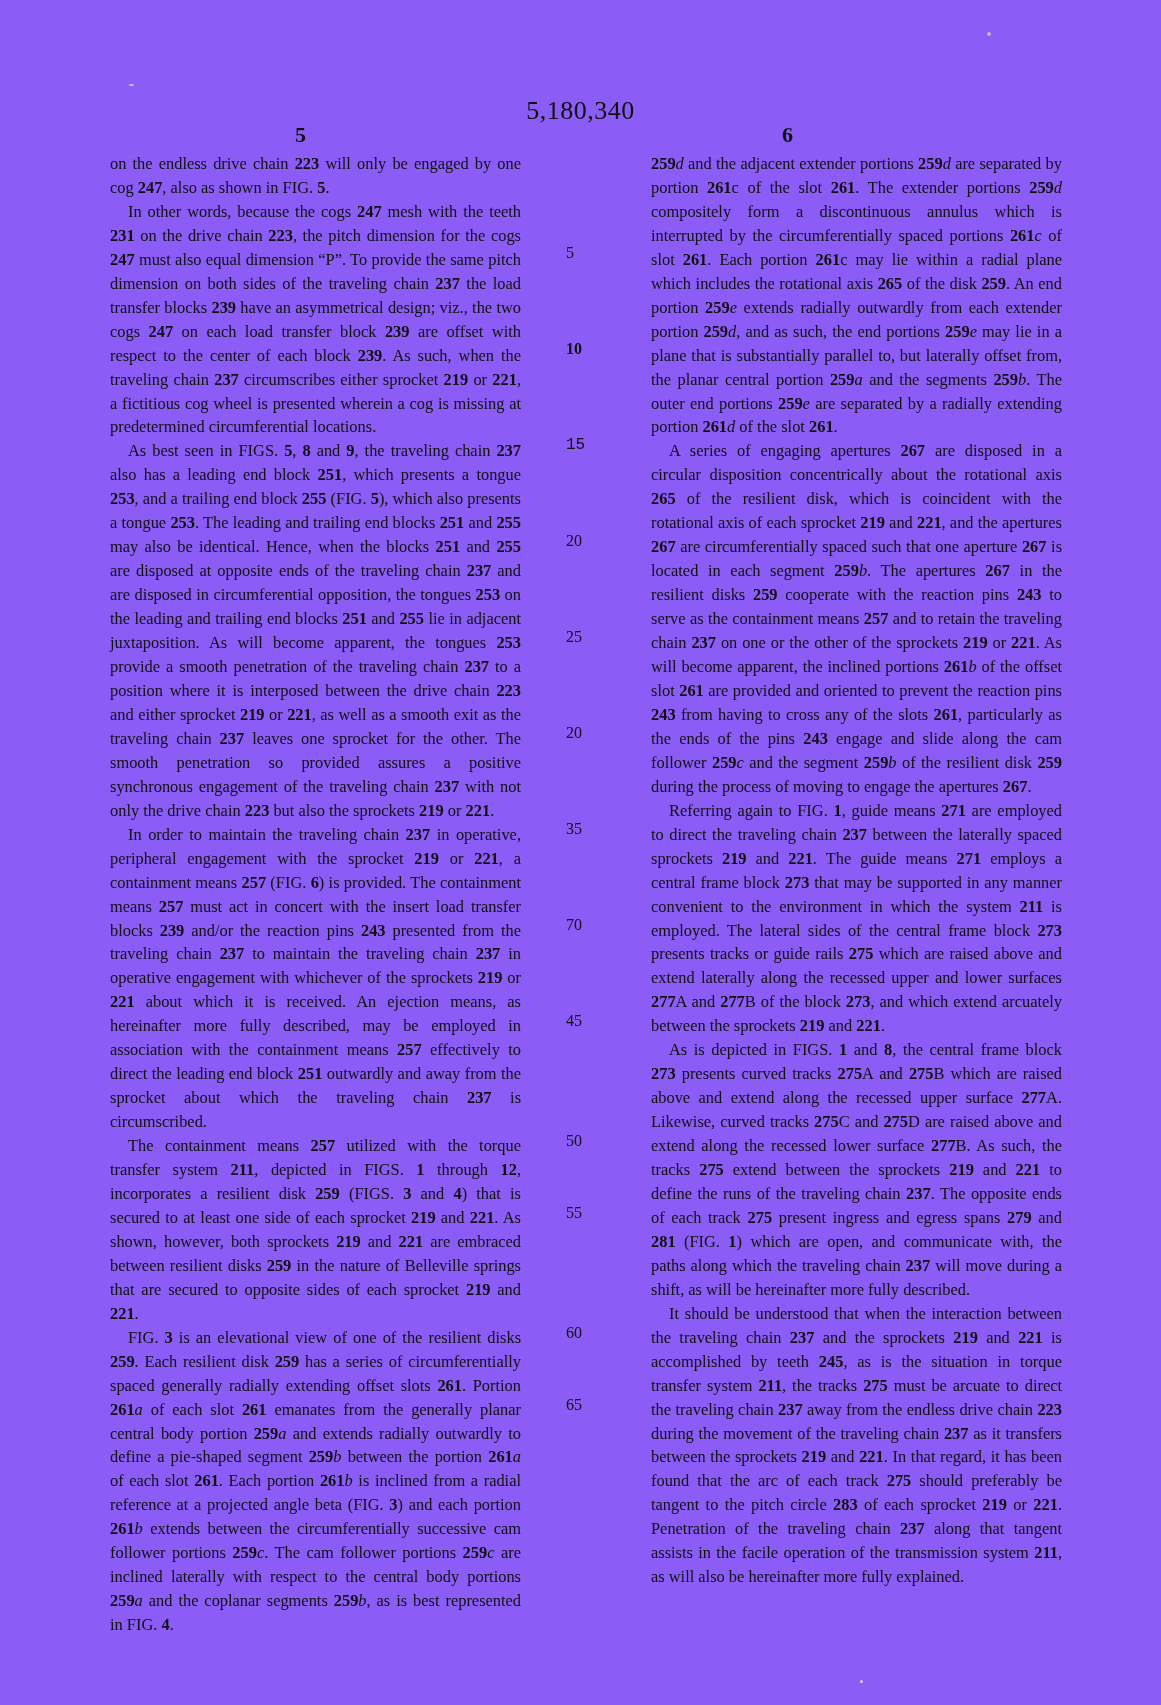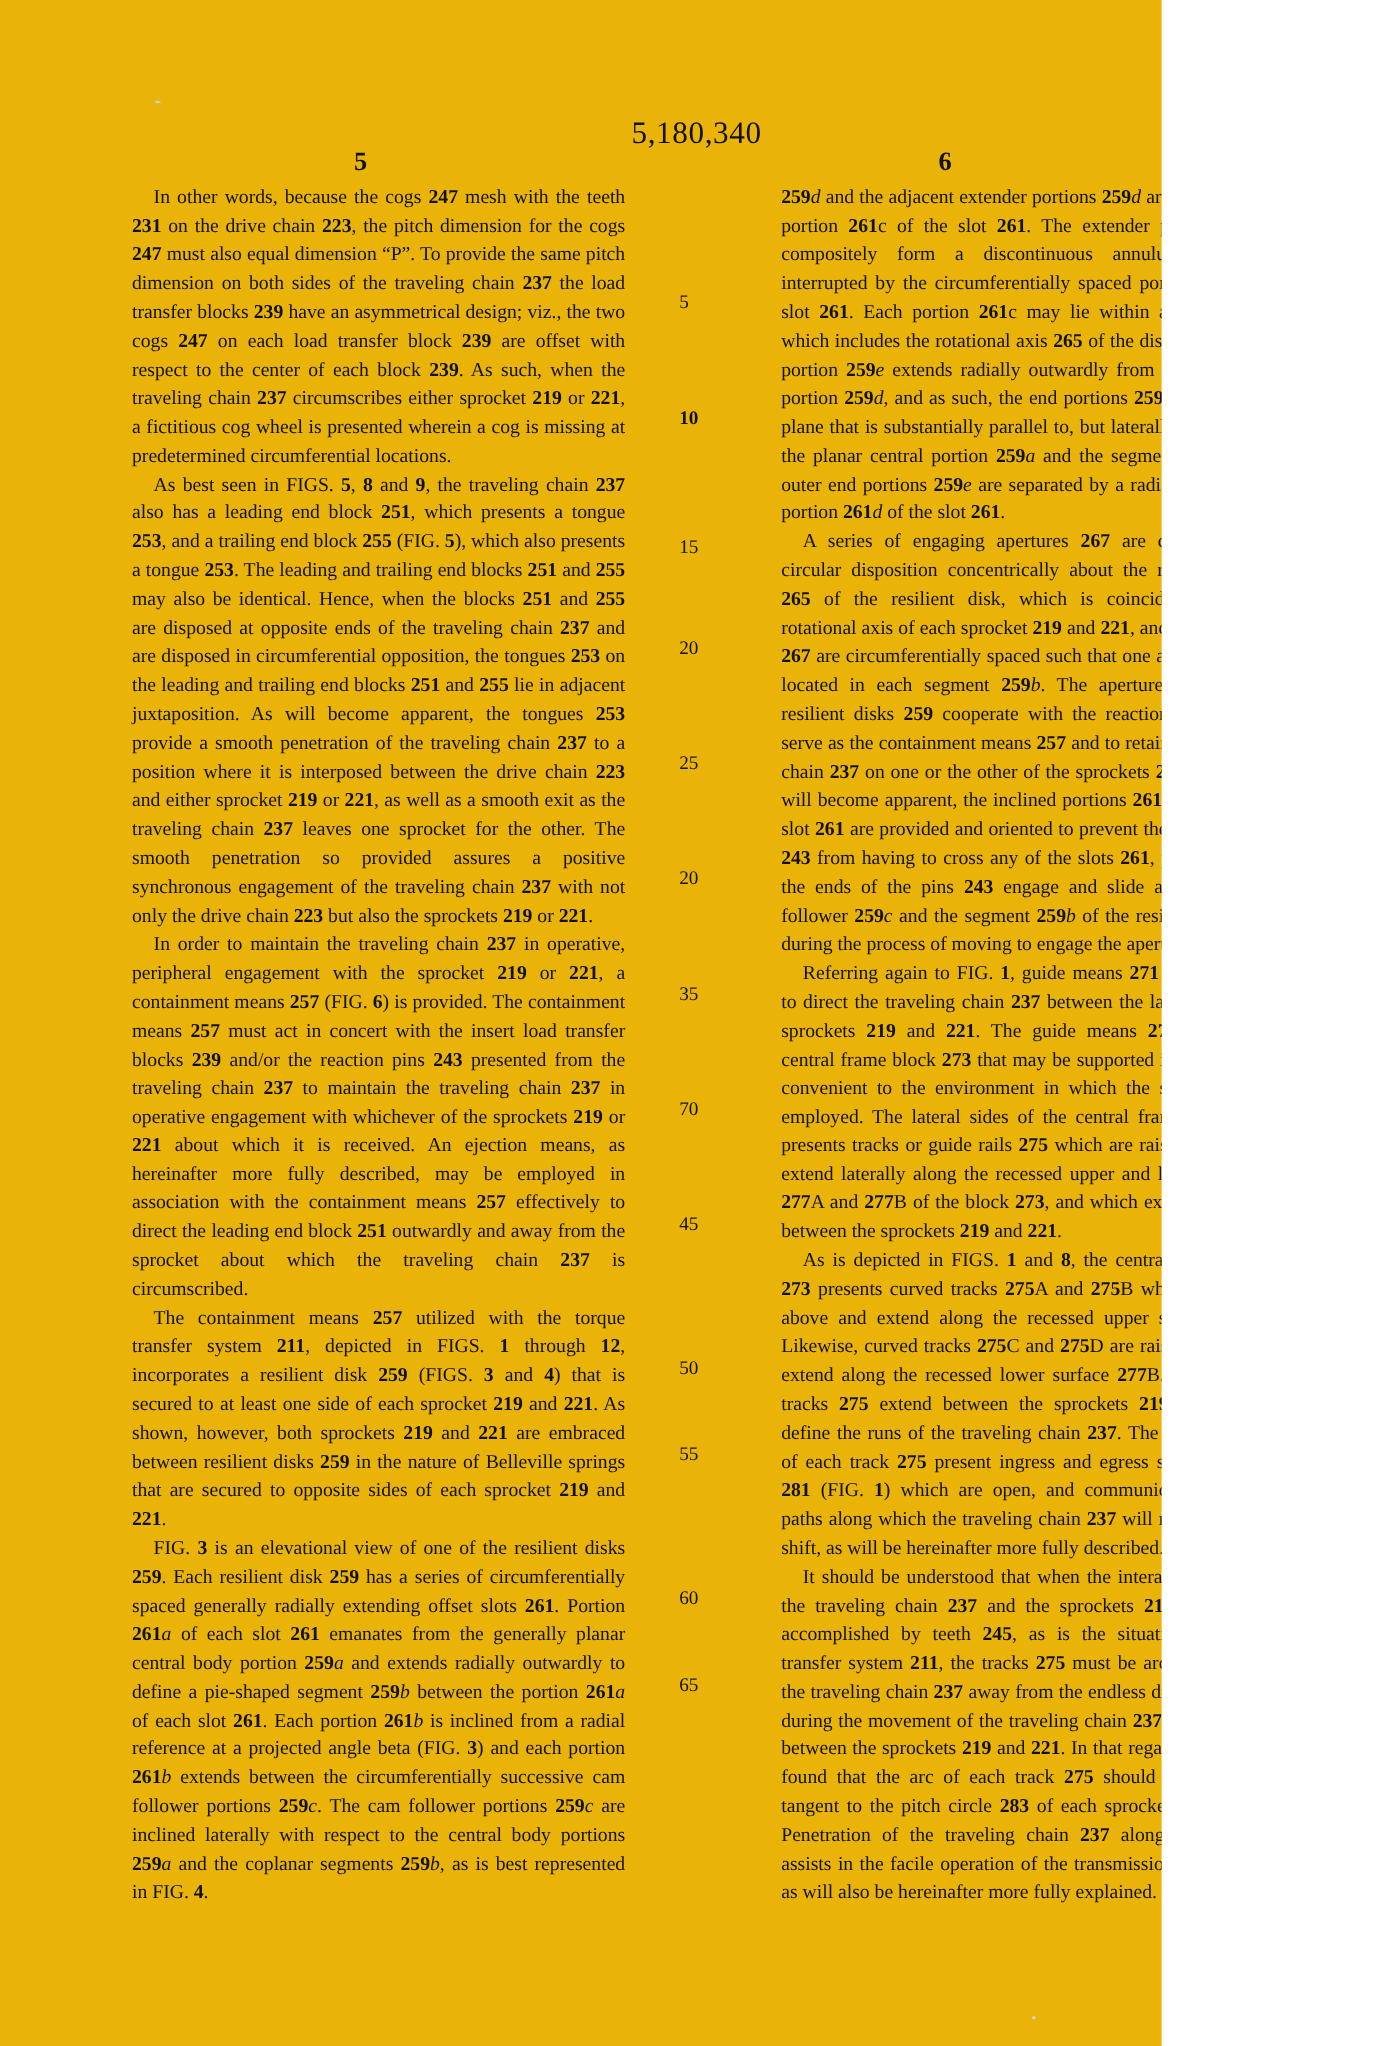--- a/index.html
+++ b/index.html
@@ -2,23 +2,23 @@
 <html><head>
 <meta charset="utf-8">
 <style>
   html, body {
     margin: 0;
     padding: 0;
     background: #ffffff;
   }
   .page {
     position: relative;
-    width: 968px;
+    width: 1161px;
     height: 1705px;
-    background: #eab308;
+    background: #8b5cf6;
     font-family: "Liberation Serif", "DejaVu Serif", serif;
     color: #1a1a1a;
     overflow: hidden;
   }
   
   .speck {
     position: absolute;
     background: #b9b9b9;
     border-radius: 50%;
   }
@@ -110,39 +110,40 @@
     <span class="patent-number">5,180,340</span>
   </div>
 
   <div class="col-numbers">
     <span class="col-num left">5</span>
     <span class="col-num right">6</span>
   </div>
 
   <div class="columns">
     <div class="col" id="left-col">
+        <p class="noindent">on the endless drive chain <b>223</b> will only be engaged by one cog <b>247</b>, also as shown in FIG. <b>5</b>.</p>
         <p class="">In other words, because the cogs <b>247</b> mesh with the teeth <b>231</b> on the drive chain <b>223</b>, the pitch dimension for the cogs <b>247</b> must also equal dimension “P”. To provide the same pitch dimension on both sides of the traveling chain <b>237</b> the load transfer blocks <b>239</b> have an asymmetrical design; viz., the two cogs <b>247</b> on each load transfer block <b>239</b> are offset with respect to the center of each block <b>239</b>. As such, when the traveling chain <b>237</b> circumscribes either sprocket <b>219</b> or <b>221</b>, a fictitious cog wheel is presented wherein a cog is missing at predetermined circumferential locations.</p>
         <p class="">As best seen in FIGS. <b>5</b>, <b>8</b> and <b>9</b>, the traveling chain <b>237</b> also has a leading end block <b>251</b>, which presents a tongue <b>253</b>, and a trailing end block <b>255</b> (FIG. <b>5</b>), which also presents a tongue <b>253</b>. The leading and trailing end blocks <b>251</b> and <b>255</b> may also be identical. Hence, when the blocks <b>251</b> and <b>255</b> are disposed at opposite ends of the traveling chain <b>237</b> and are disposed in circumferential opposition, the tongues <b>253</b> on the leading and trailing end blocks <b>251</b> and <b>255</b> lie in adjacent juxtaposition. As will become apparent, the tongues <b>253</b> provide a smooth penetration of the traveling chain <b>237</b> to a position where it is interposed between the drive chain <b>223</b> and either sprocket <b>219</b> or <b>221</b>, as well as a smooth exit as the traveling chain <b>237</b> leaves one sprocket for the other. The smooth penetration so provided assures a positive synchronous engagement of the traveling chain <b>237</b> with not only the drive chain <b>223</b> but also the sprockets <b>219</b> or <b>221</b>.</p>
         <p class="">In order to maintain the traveling chain <b>237</b> in operative, peripheral engagement with the sprocket <b>219</b> or <b>221</b>, a containment means <b>257</b> (FIG. <b>6</b>) is provided. The containment means <b>257</b> must act in concert with the insert load transfer blocks <b>239</b> and/or the reaction pins <b>243</b> presented from the traveling chain <b>237</b> to maintain the traveling chain <b>237</b> in operative engagement with whichever of the sprockets <b>219</b> or <b>221</b> about which it is received. An ejection means, as hereinafter more fully described, may be employed in association with the containment means <b>257</b> effectively to direct the leading end block <b>251</b> outwardly and away from the sprocket about which the traveling chain <b>237</b> is circumscribed.</p>
         <p class="">The containment means <b>257</b> utilized with the torque transfer system <b>211</b>, depicted in FIGS. <b>1</b> through <b>12</b>, incorporates a resilient disk <b>259</b> (FIGS. <b>3</b> and <b>4</b>) that is secured to at least one side of each sprocket <b>219</b> and <b>221</b>. As shown, however, both sprockets <b>219</b> and <b>221</b> are embraced between resilient disks <b>259</b> in the nature of Belleville springs that are secured to opposite sides of each sprocket <b>219</b> and <b>221</b>.</p>
         <p class="">FIG. <b>3</b> is an elevational view of one of the resilient disks <b>259</b>. Each resilient disk <b>259</b> has a series of circumferentially spaced generally radially extending offset slots <b>261</b>. Portion <b>261</b><i>a</i> of each slot <b>261</b> emanates from the generally planar central body portion <b>259</b><i>a</i> and extends radially outwardly to define a pie-shaped segment <b>259</b><i>b</i> between the portion <b>261</b><i>a</i> of each slot <b>261</b>. Each portion <b>261</b><i>b</i> is inclined from a radial reference at a projected angle beta (FIG. <b>3</b>) and each portion <b>261</b><i>b</i> extends between the circumferentially successive cam follower portions <b>259</b><i>c</i>. The cam follower portions <b>259</b><i>c</i> are inclined laterally with respect to the central body portions <b>259</b><i>a</i> and the coplanar segments <b>259</b><i>b</i>, as is best represented in FIG. <b>4</b>.</p>
       </div>
     <div class="col" id="right-col">
         <p class="noindent"><b>259</b><i>d</i> and the adjacent extender portions <b>259</b><i>d</i> are separated by portion <b>261</b>c of the slot <b>261</b>. The extender portions <b>259</b><i>d</i> compositely form a discontinuous annulus which is interrupted by the circumferentially spaced portions <b>261</b><i>c</i> of slot <b>261</b>. Each portion <b>261</b>c may lie within a radial plane which includes the rotational axis <b>265</b> of the disk <b>259</b>. An end portion <b>259</b><i>e</i> extends radially outwardly from each extender portion <b>259</b><i>d</i>, and as such, the end portions <b>259</b><i>e</i> may lie in a plane that is substantially parallel to, but laterally offset from, the planar central portion <b>259</b><i>a</i> and the segments <b>259</b><i>b</i>. The outer end portions <b>259</b><i>e</i> are separated by a radially extending portion <b>261</b><i>d</i> of the slot <b>261</b>.</p>
         <p class="">A series of engaging apertures <b>267</b> are disposed in a circular disposition concentrically about the rotational axis <b>265</b> of the resilient disk, which is coincident with the rotational axis of each sprocket <b>219</b> and <b>221</b>, and the apertures <b>267</b> are circumferentially spaced such that one aperture <b>267</b> is located in each segment <b>259</b><i>b</i>. The apertures <b>267</b> in the resilient disks <b>259</b> cooperate with the reaction pins <b>243</b> to serve as the containment means <b>257</b> and to retain the traveling chain <b>237</b> on one or the other of the sprockets <b>219</b> or <b>221</b>. As will become apparent, the inclined portions <b>261</b><i>b</i> of the offset slot <b>261</b> are provided and oriented to prevent the reaction pins <b>243</b> from having to cross any of the slots <b>261</b>, particularly as the ends of the pins <b>243</b> engage and slide along the cam follower <b>259</b><i>c</i> and the segment <b>259</b><i>b</i> of the resilient disk <b>259</b> during the process of moving to engage the apertures <b>267</b>.</p>
         <p class="">Referring again to FIG. <b>1</b>, guide means <b>271</b> are employed to direct the traveling chain <b>237</b> between the laterally spaced sprockets <b>219</b> and <b>221</b>. The guide means <b>271</b> employs a central frame block <b>273</b> that may be supported in any manner convenient to the environment in which the system <b>211</b> is employed. The lateral sides of the central frame block <b>273</b> presents tracks or guide rails <b>275</b> which are raised above and extend laterally along the recessed upper and lower surfaces <b>277</b>A and <b>277</b>B of the block <b>273</b>, and which extend arcuately between the sprockets <b>219</b> and <b>221</b>.</p>
         <p class="">As is depicted in FIGS. <b>1</b> and <b>8</b>, the central frame block <b>273</b> presents curved tracks <b>275</b>A and <b>275</b>B which are raised above and extend along the recessed upper surface <b>277</b>A. Likewise, curved tracks <b>275</b>C and <b>275</b>D are raised above and extend along the recessed lower surface <b>277</b>B. As such, the tracks <b>275</b> extend between the sprockets <b>219</b> and <b>221</b> to define the runs of the traveling chain <b>237</b>. The opposite ends of each track <b>275</b> present ingress and egress spans <b>279</b> and <b>281</b> (FIG. <b>1</b>) which are open, and communicate with, the paths along which the traveling chain <b>237</b> will move during a shift, as will be hereinafter more fully described.</p>
         <p class="">It should be understood that when the interaction between the traveling chain <b>237</b> and the sprockets <b>219</b> and <b>221</b> is accomplished by teeth <b>245</b>, as is the situation in torque transfer system <b>211</b>, the tracks <b>275</b> must be arcuate to direct the traveling chain <b>237</b> away from the endless drive chain <b>223</b> during the movement of the traveling chain <b>237</b> as it transfers between the sprockets <b>219</b> and <b>221</b>. In that regard, it has been found that the arc of each track <b>275</b> should preferably be tangent to the pitch circle <b>283</b> of each sprocket <b>219</b> or <b>221</b>. Penetration of the traveling chain <b>237</b> along that tangent assists in the facile operation of the transmission system <b>211</b>, as will also be hereinafter more fully explained.</p>
       </div>
   </div>
 
   <div class="linenumbers" id="linenumbers">
       <span class="linenum" style="top: 92px;">5</span>
       <span class="linenum" style="top: 188px; font-weight: bold;">10</span>
-      <span class="linenum" style="top: 296px;">15</span>
+      <span class="linenum" style="top: 284px; font-family: Liberation Mono, monospace;">15</span>
       <span class="linenum" style="top: 380px;">20</span>
       <span class="linenum" style="top: 476px;">25</span>
       <span class="linenum" style="top: 572px;">20</span>
       <span class="linenum" style="top: 668px;">35</span>
       <span class="linenum" style="top: 764px;">70</span>
       <span class="linenum" style="top: 860px;">45</span>
       <span class="linenum" style="top: 956px; margin-top: 24px;">50</span>
       <span class="linenum" style="top: 1052px;">55</span>
       <span class="linenum" style="top: 1172px; text-align: center;">60</span>
       <span class="linenum" style="top: 1244px;">65</span>

